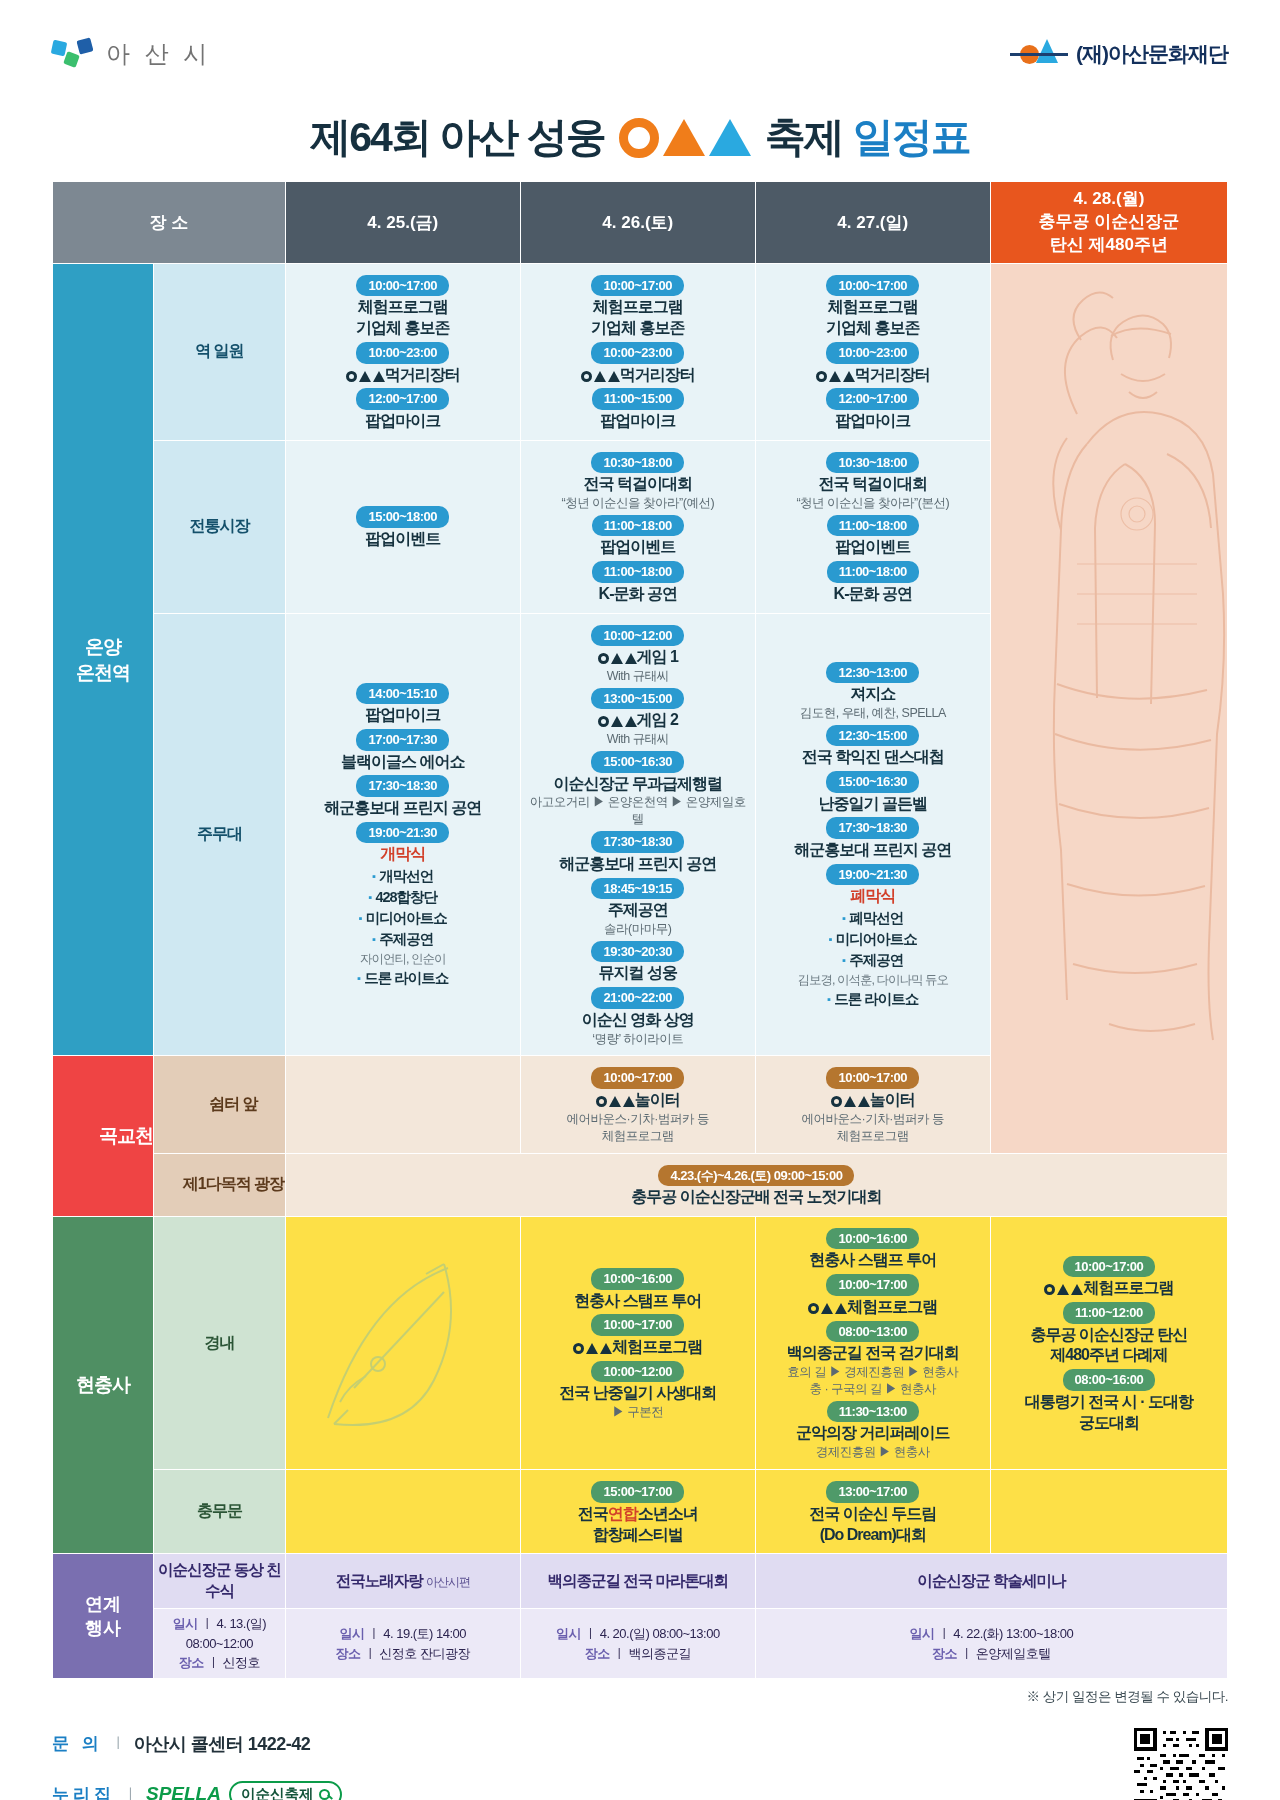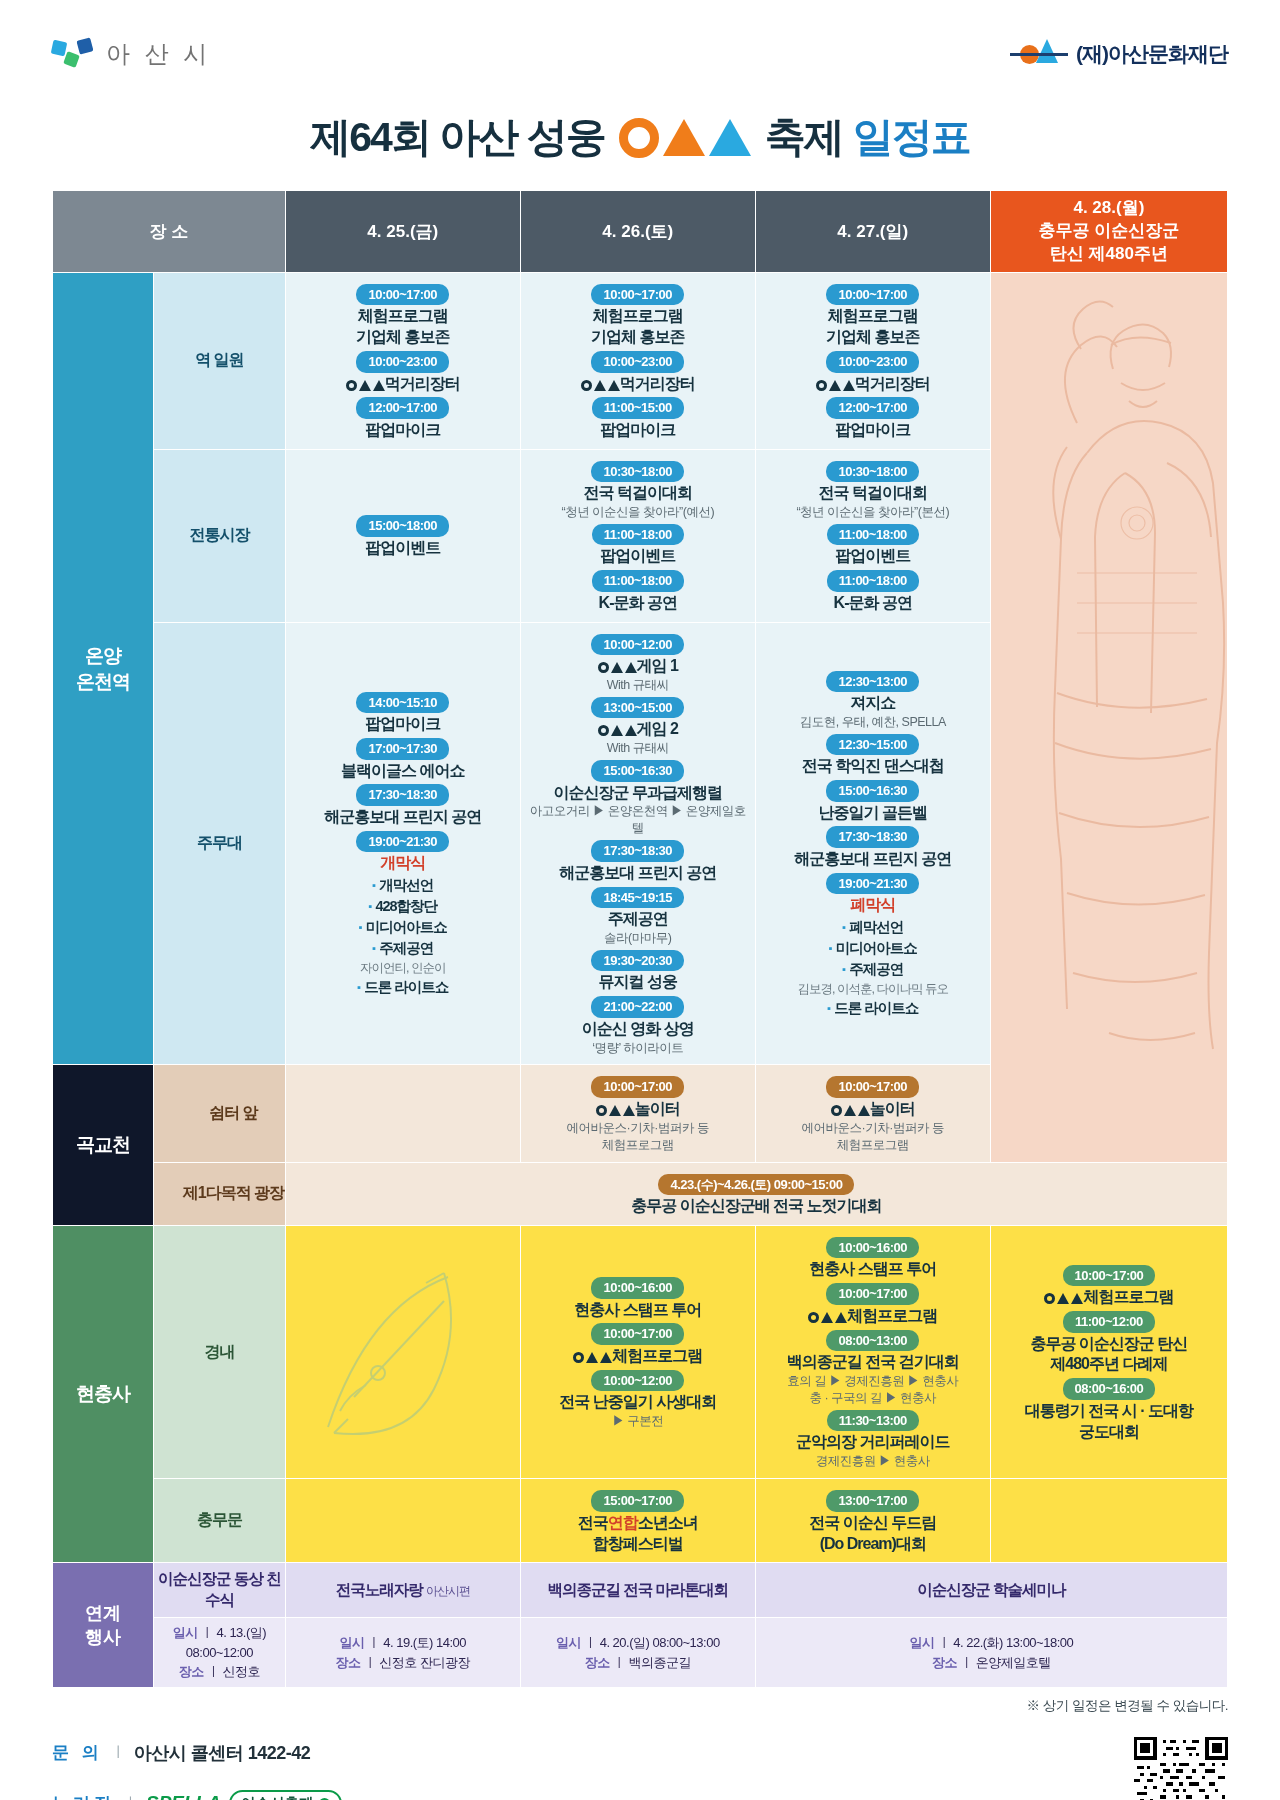--- a/index.html
+++ b/index.html
@@ -23,42 +23,42 @@
   .lm3 { width:14px;height:14px; background:#1f5fa8; left:26px; top:2px; transform:rotate(-15deg);}
   .logo-left .txt { font-size:24px; font-weight:normal; color:#737373; letter-spacing:4px;}
   .logo-right { display:flex; align-items:center; gap:8px; }
   .lr-mark { width:58px; height:30px; position:relative; }
   .lr-mark .d1{position:absolute;left:10px;top:6px;width:19px;height:19px;border-radius:50%;background:#e8701a;}
   .lr-mark .d2{position:absolute;left:26px;top:0px;width:0;height:0;border-left:11px solid transparent;border-right:11px solid transparent;border-bottom:24px solid #2aa9e0;}
   .lr-mark .bar{position:absolute;left:0;top:14px;width:58px;height:3px;background:#1c3f6e;}
   .logo-right .txt { font-size:21px; font-weight:bold; color:#13305c; letter-spacing:-1px;}
 
   
-  .title-row { display:flex; align-items:center; justify-content:center; gap:10px; margin-top:2px; margin-bottom:25px;}
+  .title-row { display:flex; align-items:center; justify-content:center; gap:10px; margin-top:2px; margin-bottom:16px;}
   .t-dark { font-size:41px; font-weight:bold; color:#16303f; letter-spacing:-2px;}
   .t-shapes { display:flex; align-items:center; gap:4px; margin:0 4px;}
   .sh-o { width:40px;height:40px;border-radius:50%;border:9px solid #f07d1a;}
   .sh-t1 { width:0;height:0;border-left:21px solid transparent;border-right:21px solid transparent;border-bottom:37px solid #f07d1a;}
   .sh-t2 { width:0;height:0;border-left:21px solid transparent;border-right:21px solid transparent;border-bottom:37px solid #2aa9e0;}
   .t-blue { font-size:41px; font-weight:bold; color:#1b7fc4; letter-spacing:-2px;}
 
   
   table.sched { width:1176px; border-collapse:collapse; table-layout:fixed; }
   table.sched td, table.sched th { border:1px solid #ffffff; vertical-align:middle; }
   .hdr { background:#6f7b86; color:#fff; font-size:17px; font-weight:bold; height:40px; text-align:center;}
   .hdr.gray2 { background:#7d8892; }
   .hdr.date { background:#4d5a66; }
   .col-venue { width:92px; }
   .col-sub { width:120px; }
   .col-day { width:214px; }
   .col-mon { width:216px; }
 
   .venue { color:#fff; font-weight:bold; font-size:19px; text-align:center; letter-spacing:-1px;}
   .v-onyang { background:#2f9fc4; }
-  .v-gokgyo { background:#0f172a; }
+  .v-gokgyo { background:#ef4444;text-align:right; }
   .v-hyeon  { background:#4f8f63; }
   .v-link   { background:#7a6fb0; color:#fff; font-weight:bold; font-size:18px; text-align:center;}
 
   .sub { font-weight:bold; font-size:16px; text-align:center; letter-spacing:-1px;}
   .sub-blue { background:#cfe8f2; color:#14506b;}
   .sub-brown{ background:#e3cdb8; color:#5c3a1c;padding-left:28px;}
   .sub-green{ background:#cfe3d2; color:#2b5536;}
 
   .cell { background:#e8f3f7; padding:8px 6px; text-align:center; vertical-align:top;}
   .cell.green { background:#fde047; }

